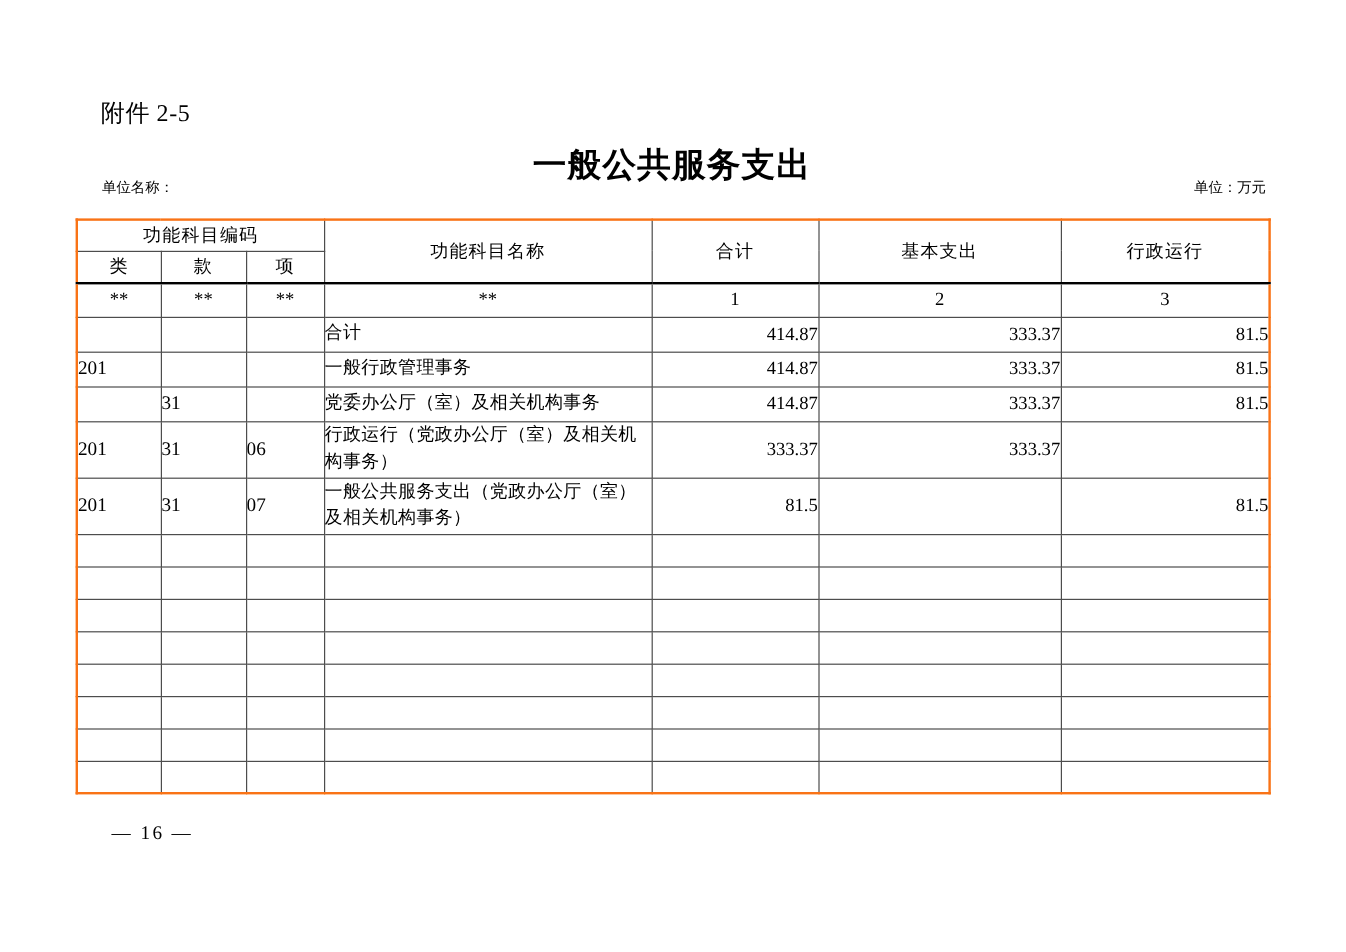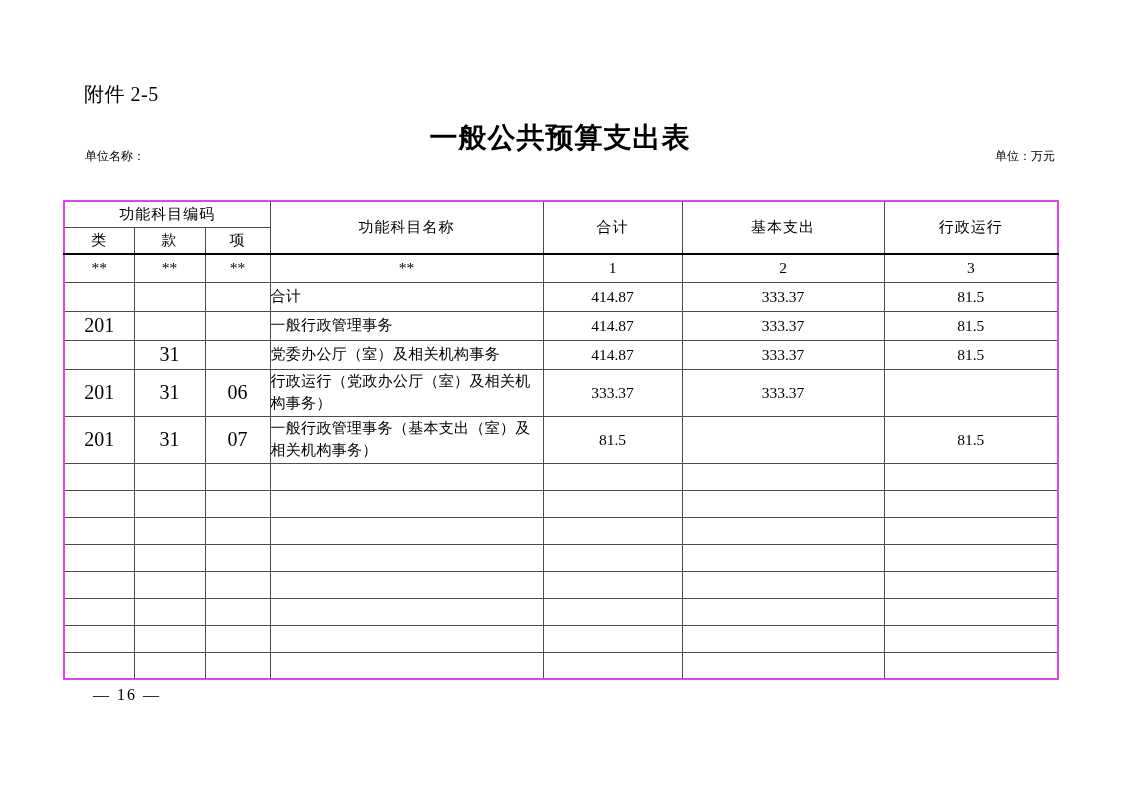--- a/index.html
+++ b/index.html
@@ -38,25 +38,25 @@
     height: 26px;
     font-size: 12px;
   }
   .unit-name-label { position: absolute; left: 22px; top: 0; }
   .unit-name-value { position: absolute; left: 128px; top: 0; letter-spacing: 0.5px; }
   .unit-measure { position: absolute; right: 2px; top: 0; }
 
   table.budget {
     position: absolute;
     left: 63px;
-    top: 200px;
+    top: 182px;
     width: 994px;
     border-collapse: collapse;
     table-layout: fixed;
-    border: 2px solid #d946ef;
+    border: 2px solid #f97316;
   }
   table.budget th, table.budget td {
     border: 1px solid #4d4d4d;
     padding: 0;
     overflow: hidden;
   }
   table.budget th {
     font-family: "Liberation Sans", "DejaVu Sans", sans-serif;
     font-weight: normal;
     font-size: 15px;
@@ -65,54 +65,54 @@
   }
   tr.h1 { height: 26px; }
   tr.h2 { height: 27px; }
   tr.h1 th.code-group { border-bottom: 1px solid #4d4d4d; }
   tr.h2 th, thead th.span2 { border-bottom: 2px solid #000; }
   tr.sub { height: 28px; }
   tr.datarow { height: 29px; }
   tr.tall { height: 47px; }
   tr.empty { height: 27px; }
   td.code {
-    font-size: 20px;
-    text-align: center;
+    font-size: 16px;
+    text-align: left;
     padding-left: 8px;
   }
   td.name {
     font-size: 15px;
     text-align: left;
     padding-left: 8px;
     padding-right: 3px;
     line-height: 1.45;
     letter-spacing: 0.3px;
   }
   td.num {
     font-size: 15.5px;
-    text-align: center;
+    text-align: right;
   }
   td.sub-cell {
     font-size: 15.5px;
     text-align: center;
   }
   .page-number {
     position: absolute;
     left: 93px;
     top: 686px;
     font-size: 16px;
     letter-spacing: 2px;
   }
 </style>
 </head>
 <body>
 
 <div class="attachment">附件 2-5</div>
 
-<div class="doc-title">一般公共预算支出表</div>
+<div class="doc-title">一般公共服务支出</div>
 
 <div class="info-line">
   <span class="unit-name-label">单位名称：</span>
   <span class="unit-measure">单位：万元</span>
 </div>
 
 <table class="budget">
   <colgroup>
     <col style="width:70px">
     <col style="width:71px">
@@ -179,21 +179,21 @@
       <td class="code">06</td>
       <td class="name">行政运行（党政办公厅（室）及相关机构事务）</td>
       <td class="num">333.37</td>
       <td class="num">333.37</td>
       <td class="num"></td>
     </tr>
     <tr class="datarow tall">
       <td class="code">201</td>
       <td class="code">31</td>
       <td class="code">07</td>
-      <td class="name">一般行政管理事务（基本支出（室）及相关机构事务）</td>
+      <td class="name">一般公共服务支出（党政办公厅（室）及相关机构事务）</td>
       <td class="num">81.5</td>
       <td class="num"></td>
       <td class="num">81.5</td>
     </tr>
     <tr class="empty">
         <td></td>
         <td></td>
         <td></td>
         <td></td>
         <td></td>

